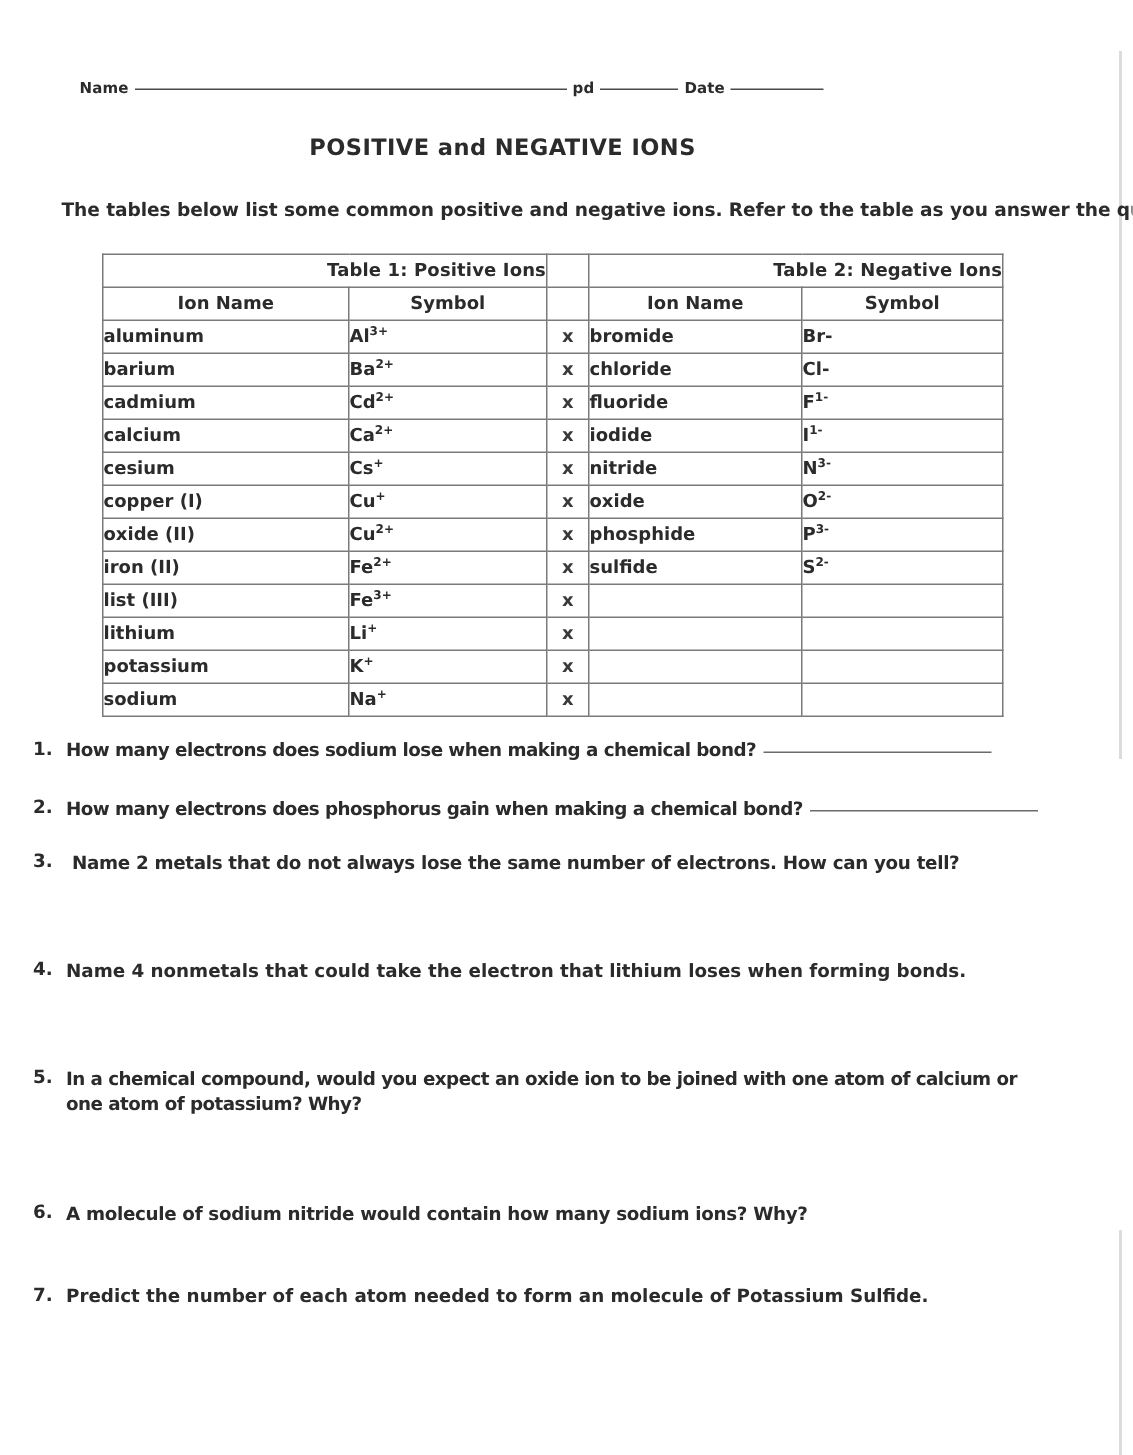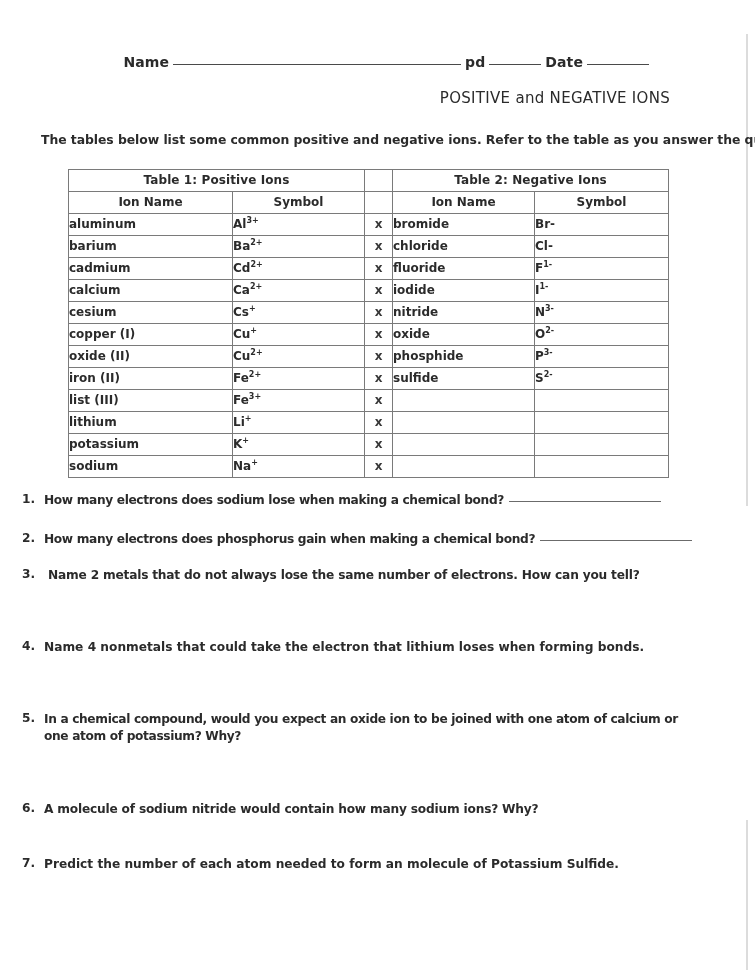--- a/index.html
+++ b/index.html
@@ -29,46 +29,45 @@
   }
   .margin-rule.top    { left: 746px; top: 34px;  height: 472px; }
   .margin-rule.bottom { left: 746px; top: 820px; height: 150px; }
 
   
   .namebar {
     position: absolute;
     left: 53px;
     top: 54px;
     width: 600px;
-    font-size: 14px;
+    font-size: 10px;
     font-weight: 700;
     letter-spacing: .1px;
     white-space: nowrap;
-    text-align: right;
   }
   .namebar .lbl { font-weight: 700; }
   .rule-fill {
     display: inline-block;
     border-bottom: 1px solid #4a4a4a;
     vertical-align: 2px;
     margin: 0 4px;
   }
   .rule-name { width: 288px; }
   .rule-pd   { width: 52px; }
   .rule-date { width: 62px; }
 
   
   .doc-title {
     position: absolute;
     left: 0;
     top: 89px;
     width: 670px;
-    text-align: right;
+    text-align: center;
     font-size: 15px;
-    font-weight: 400;
+    font-weight: 700;
     letter-spacing: .3px;
   }
 
   
   .intro {
     position: absolute;
     left: 41px;
     top: 132px;
     width: 700px;
     font-size: 12.4px;
@@ -99,21 +98,21 @@
     font-size: 12px;
     vertical-align: middle;
   }
   .c-name1 { width: 164px; }
   .c-sym1  { width: 132px; }
   .c-x     { width: 28px;  }
   .c-name2 { width: 142px; }
   .c-sym2  { width: 134px; }
 
   th.tbl-title {
-    text-align: center;
+    text-align: right;
     font-weight: 600;
     font-size: 12.3px;
     letter-spacing: .1px;
   }
   th.col-head {
     text-align: center;
     font-weight: 600;
     font-size: 12.3px;
   }
   td.spacer-cell {

